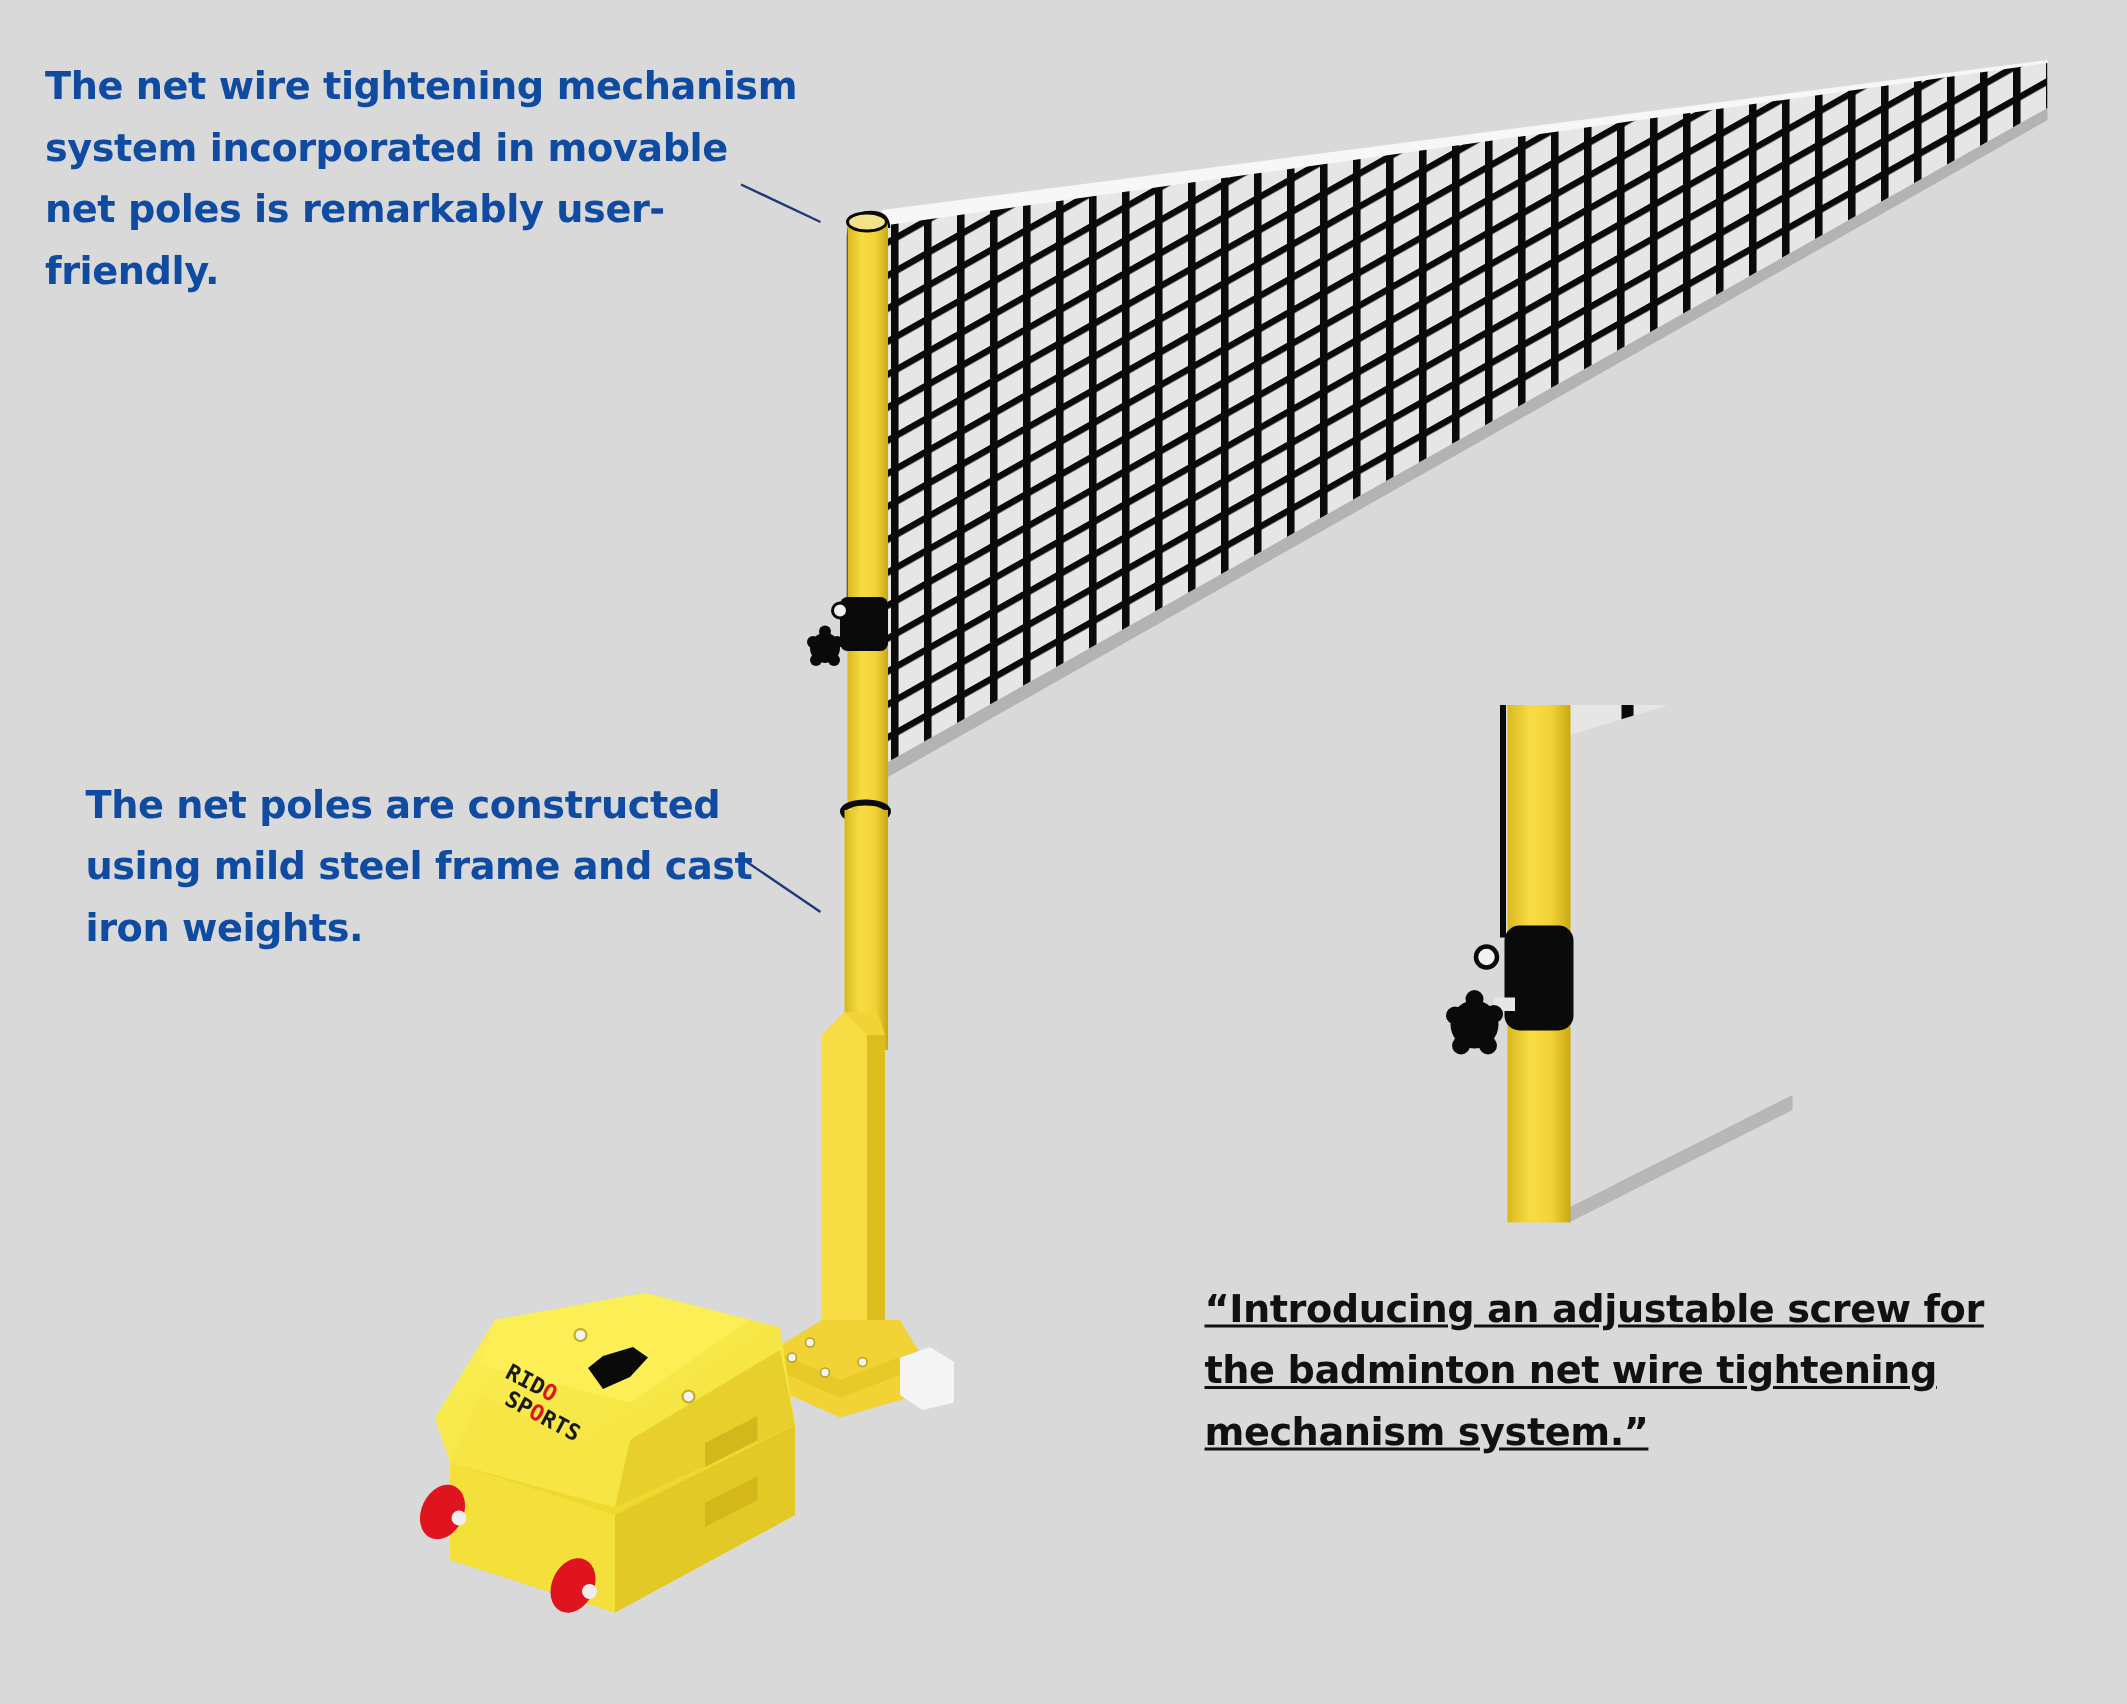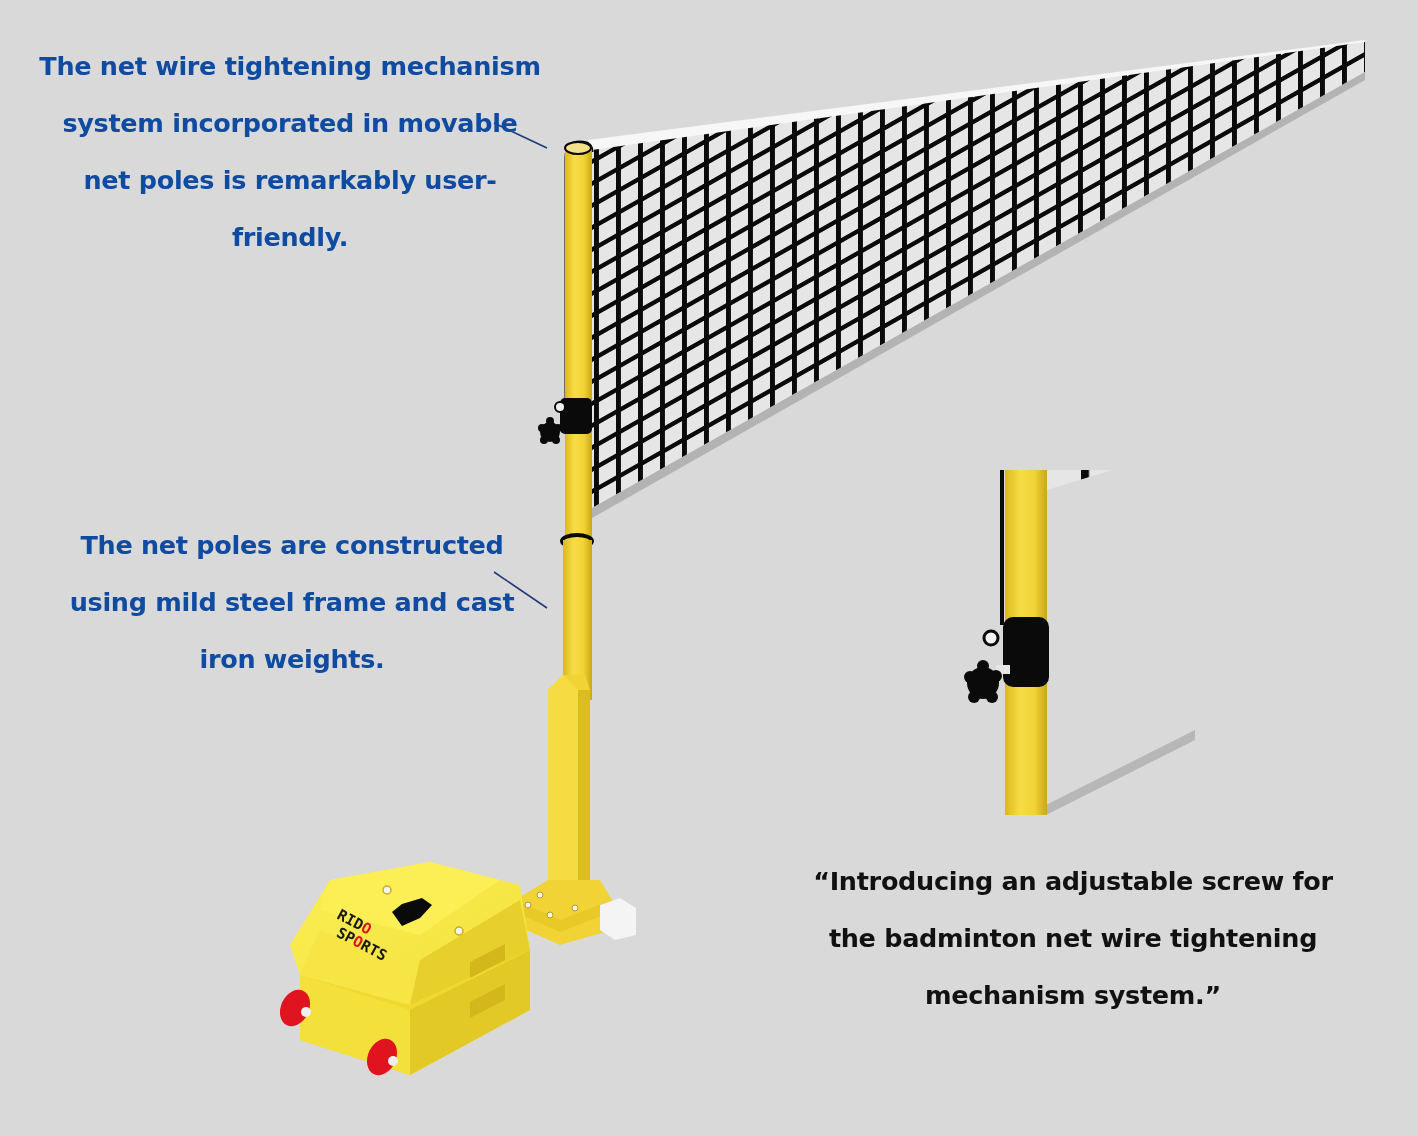--- a/index.html
+++ b/index.html
@@ -7,27 +7,26 @@
       width: 1418px; height: 1136px;
       background: #d9d9d9;
       position: relative;
       overflow: hidden;
       font-family: "DejaVu Sans", "Liberation Sans", sans-serif;
     }
     .caption {
       position: absolute;
       font-weight: bold;
       font-size: 25.5px;
-      line-height: 57px;
+      line-height: 41px;
       letter-spacing: -0.3px;
       white-space: pre-line;
-      text-align: center;
     }
     .caption.blue { color: #0f4ba1; }
-    .caption.dark { color: #111111; }
+    .caption.dark { color: #111111; text-decoration: underline; }
     #cap-mechanism { left: 30px; top: 38px; width: 520px; }
     #cap-construction { left: 57px; top: 487px; width: 470px; margin-top: 30px; }
     #cap-quote { left: 803px; top: 853px; width: 540px; }
     svg.scene { position: absolute; left: 0; top: 0; }
     .logo-text {
       font-family: "DejaVu Sans Mono", "Liberation Mono", monospace;
       font-weight: bold;
     }
   </style>
 </head>

